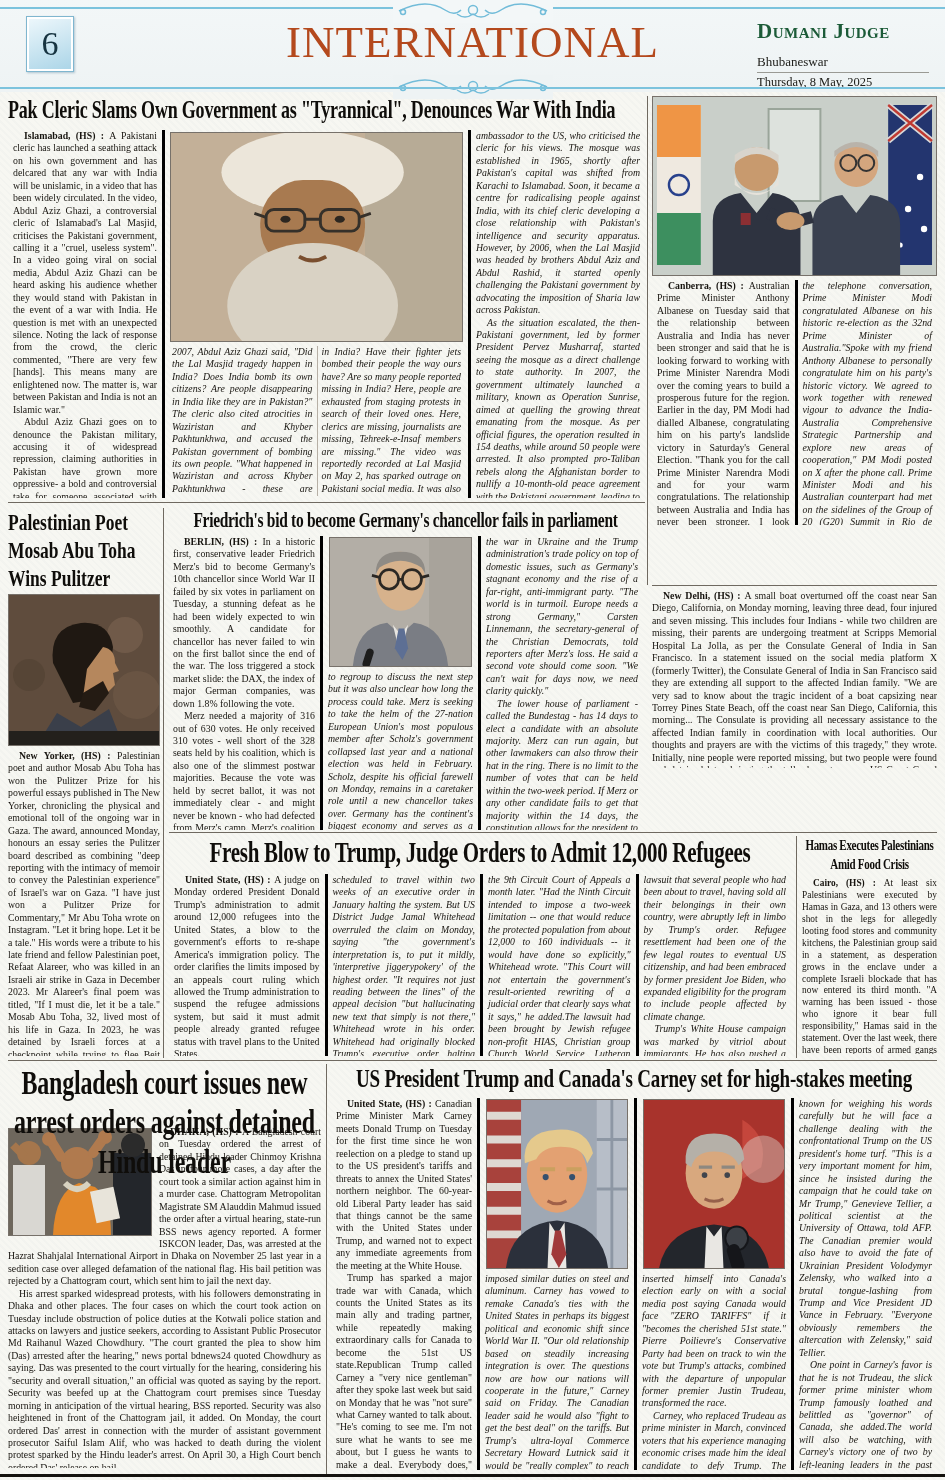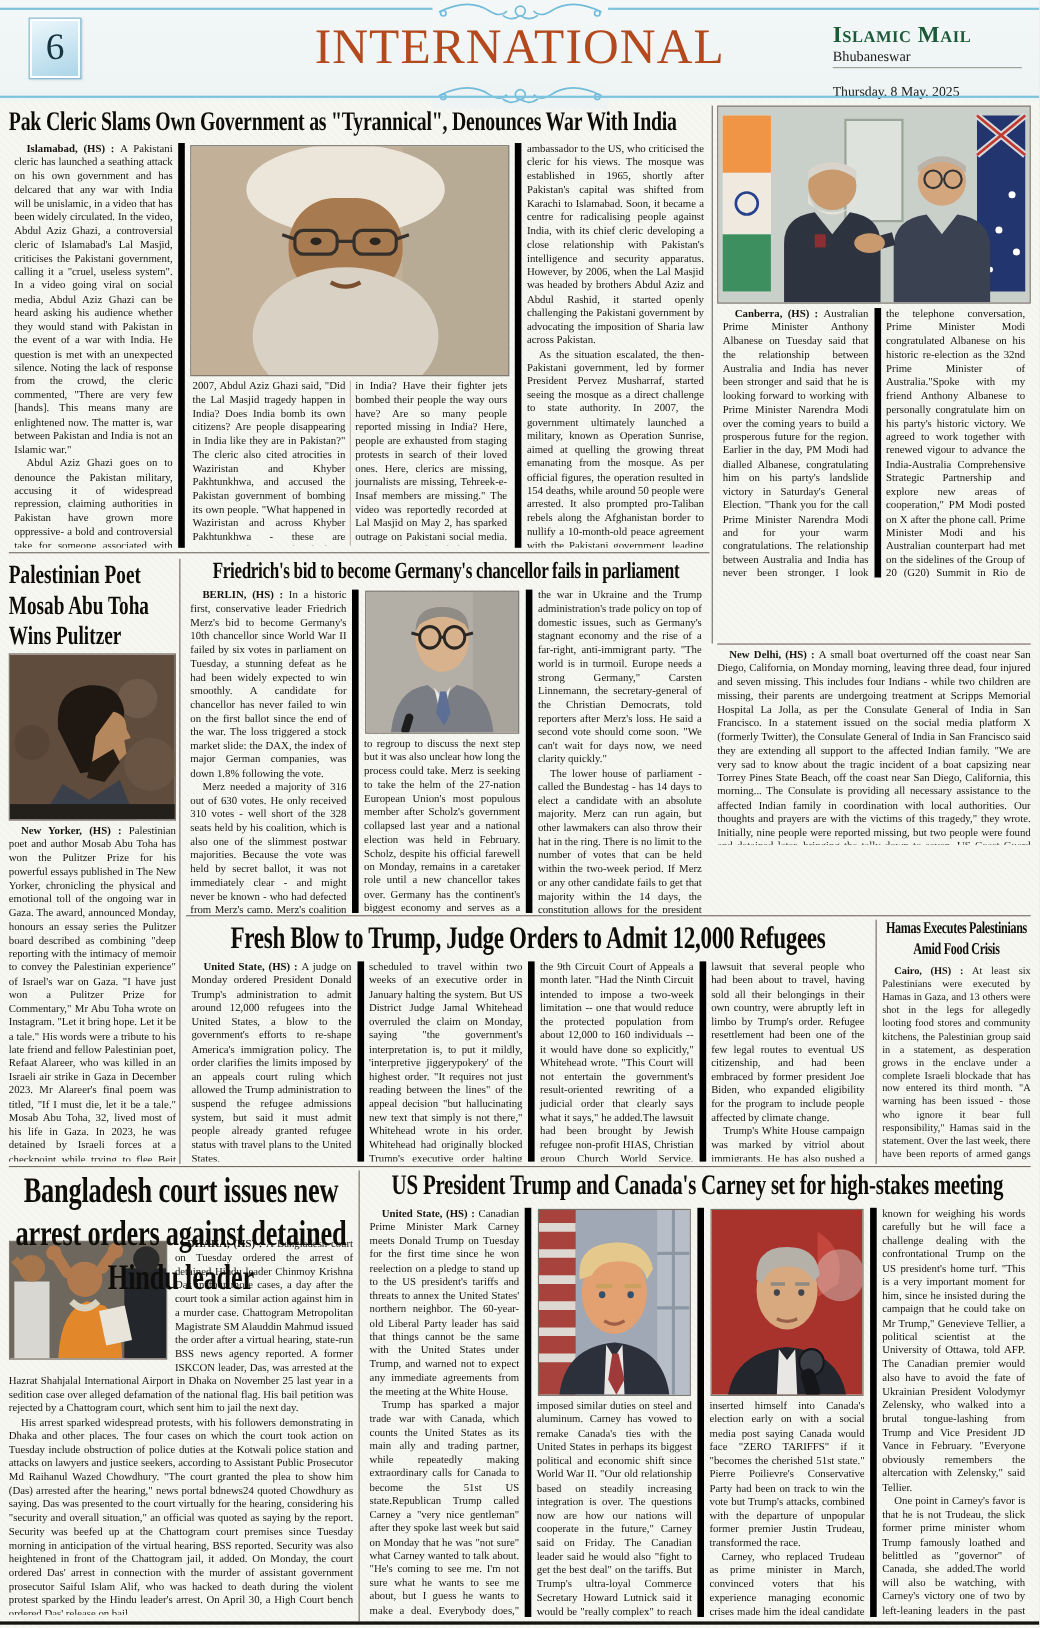--- a/index.html
+++ b/index.html
@@ -16,34 +16,34 @@
   .orn-top{top:-1px}.orn-bot{top:75px}
   .pagenum{position:absolute;left:26px;top:16px;width:46px;height:54px;
         background:linear-gradient(160deg,#eff8fc,#a9d4e7);border:1px solid #7fb6cf;
         box-shadow:inset 0 0 0 2px #ffffff,1px 1px 2px rgba(60,110,140,.35);
         display:flex;align-items:center;justify-content:center;
         font-size:34px;color:#173441;}
   .section-title{position:absolute;left:0;right:0;top:20px;margin:0;text-align:center;
         font-size:45px;line-height:1;font-weight:normal;color:#b4491d;letter-spacing:1px;}
   .masthead{position:absolute;right:16px;top:20px;width:172px;}
   .paper-name{font-size:21px;font-weight:bold;color:#1c5b38;font-variant:small-caps;letter-spacing:.5px;line-height:1.05;}
-  .paper-city{font-size:13px;color:#20201c;margin-top:1px;}
-  .paper-date{font-size:12.5px;color:#20201c;border-top:1px solid #9a9a94;margin-top:2px;padding-top:14px;}
+  .paper-city{font-size:13px;color:#20201c;margin-top:12px;}
+  .paper-date{font-size:12.5px;color:#20201c;border-top:1px solid #9a9a94;margin-top:2px;padding-top:2px;}
   
   .art{position:absolute;}
   h2{margin:0;font-weight:bold;color:#0f0d0a;overflow:visible;}
   .hs{display:block;transform:scaleY(1.36);transform-origin:top center;}
   .nw{white-space:nowrap;}
   .ctr{text-align:center;}
   .bt{font-size:9.8px;line-height:1.27;text-align:justify;margin:0;}
   .ind{text-indent:11px;}
   .dl{font-weight:bold;}
   .cols{display:flex;align-items:stretch;}
   .col{box-sizing:border-box;padding:0 5px;overflow:hidden;flex:none;}
-  .col + .col{border-left:6px solid #000000;}
+  .col + .col{border-left:3px solid #000000;font-style:italic;}
   .subcols{display:flex;}
   .scol{box-sizing:border-box;width:50%;padding:0 4px;overflow:hidden;}
   .scol + .scol{border-left:1px solid #b7b0a6;}
   .ph{border:1px solid #77716a;background:#d8d4cc;overflow:hidden;}
   .ph svg{display:block;width:100%;height:100%;}
   .vr{position:absolute;width:1px;background:#6f6960;}
   .hrule{position:absolute;height:1px;background:#6f6960;}
   .bottom-bar{position:absolute;left:0;top:1474px;width:945px;height:3px;background:#15130f;}
   
   .a1{left:8px;top:96px;width:637px;}
@@ -102,21 +102,21 @@
         <circle cx="10" cy="13" r="2.5"></circle>
           <circle cx="150" cy="13" r="2.5"></circle>
         <path d="M64 15q8 6 16 0M96 15q-8 6-16 0"></path>
       </g>
     </svg>
     <div class="pagenum">
         <span>6</span>
       </div>
     <h1 class="section-title">INTERNATIONAL</h1>
     <div class="masthead">
-      <div class="paper-name">Islamic Mail</div>
+      <div class="paper-name">Dumani Judge</div>
       <div class="paper-city">Bhubaneswar</div>
       <div class="paper-date">Thursday, 8 May, 2025</div>
     </div>
     <svg class="orn orn-bot" viewBox="0 0 160 24">
       <rect width="160" height="24" fill="#eef3f4"></rect>
       <g fill="none" stroke="#72bcd9" stroke-width="1.5">
         <path d="M6 12c18-9 34-9 46-1 6 4 12 4 16 0"></path>
         <path d="M154 12c-18-9-34-9-46-1-6 4-12 4-16 0"></path>
         <circle cx="80" cy="11" r="4.5"></circle>
         <circle cx="10" cy="13" r="2.5"></circle>

